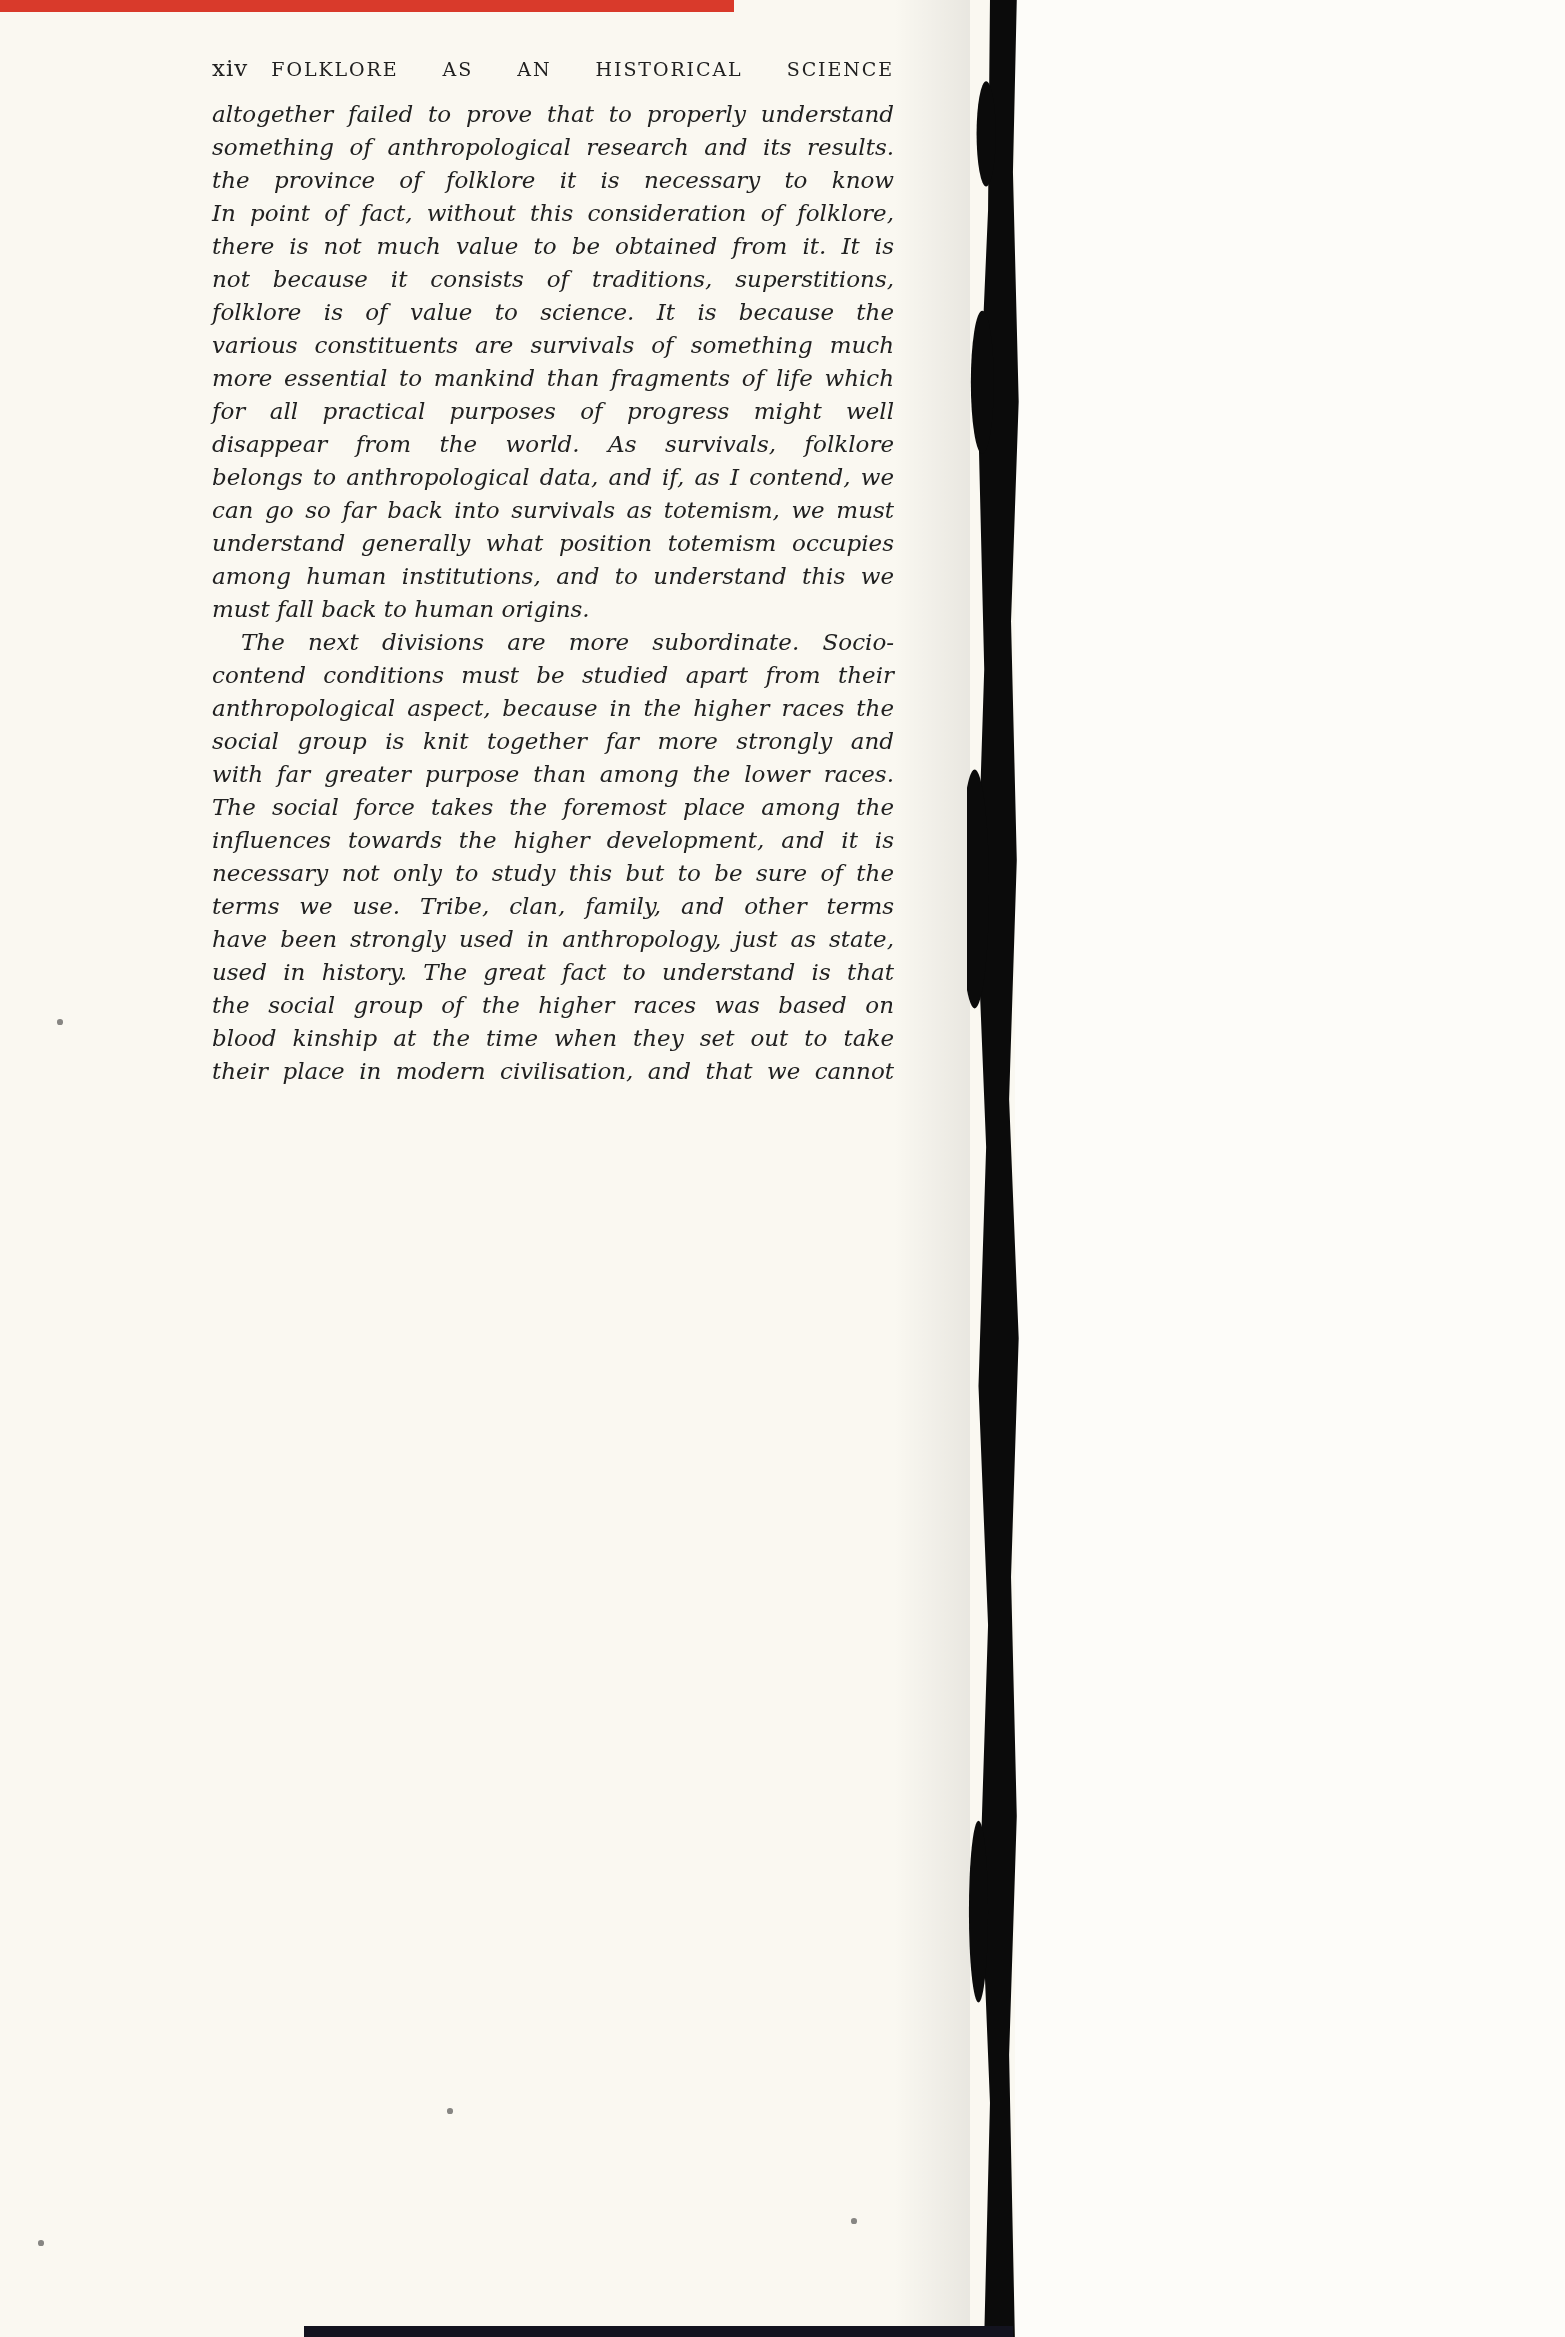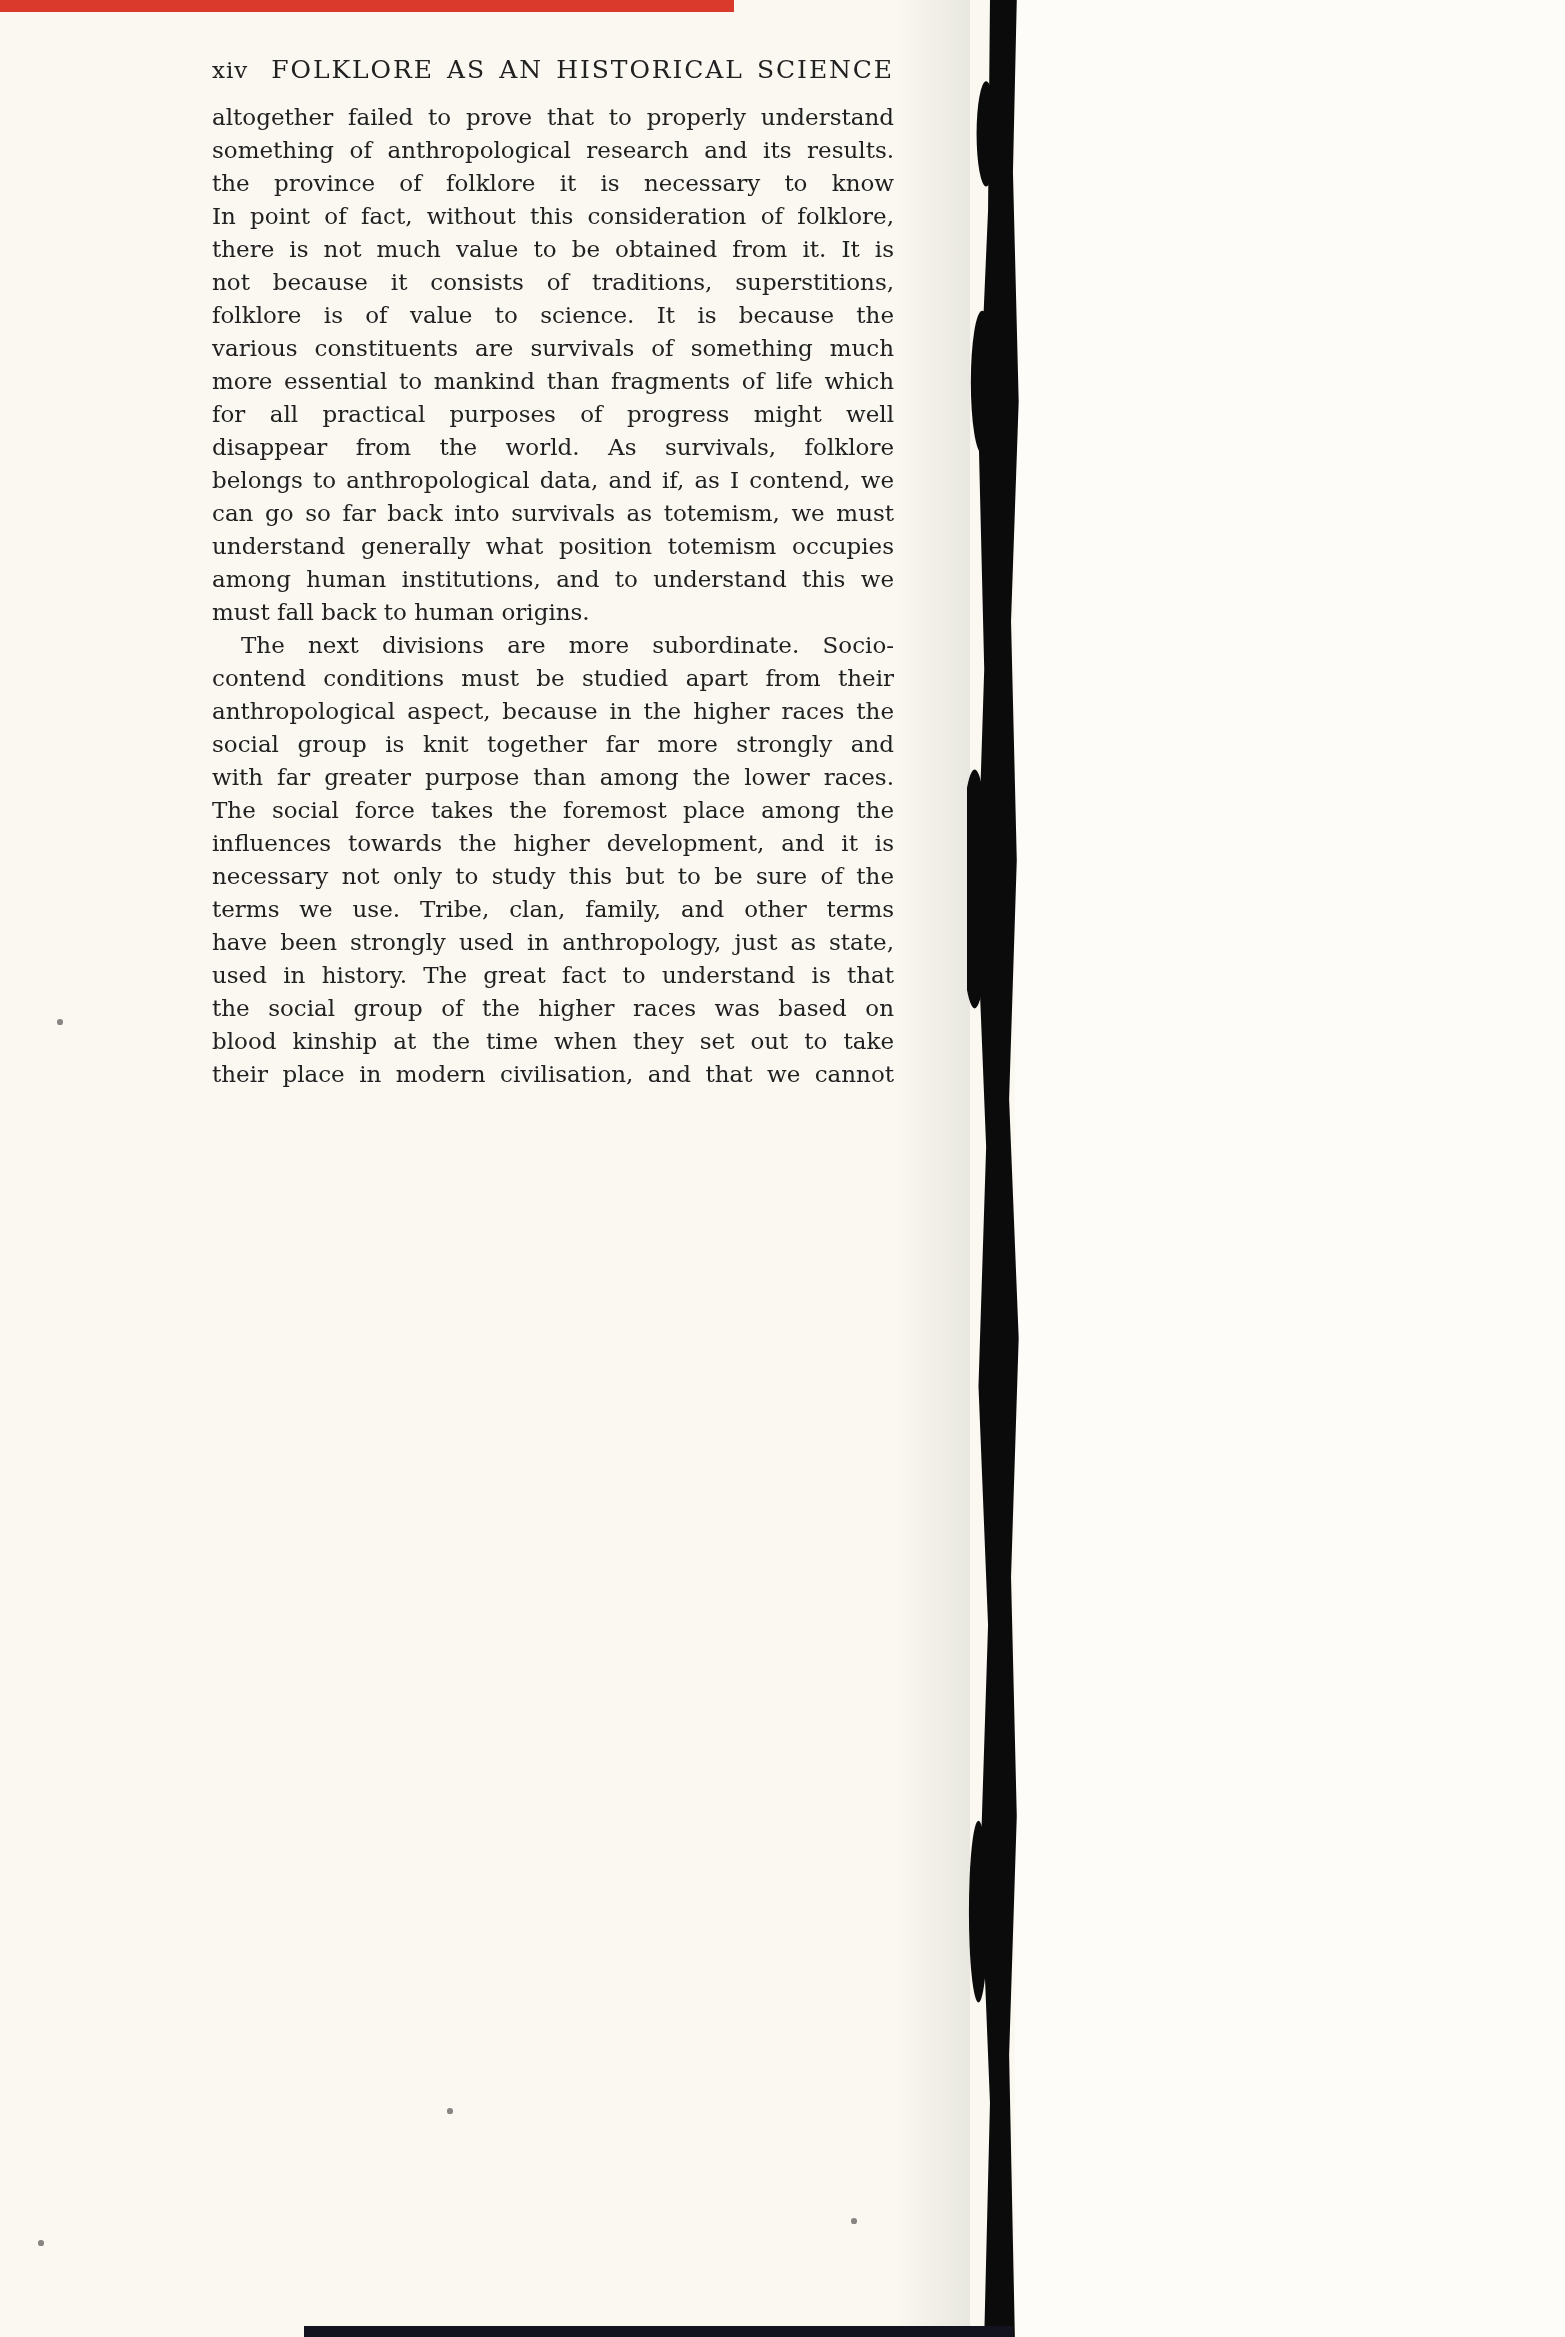--- a/index.html
+++ b/index.html
@@ -23,24 +23,24 @@
   .gutter-shade{position:absolute;left:894px;width:76px;top:0;bottom:0;
     background:linear-gradient(to right, rgba(0,0,0,0) 0%, rgba(0,0,0,0.07) 100%);}
   .artifact.top-red{position:absolute;left:0;top:0;width:734px;height:12.4px;background:var(--top-strip);}
   .artifact.bottom-dark{position:absolute;left:304px;bottom:0;width:709px;height:11.5px;background:var(--bottom-strip);}
   .binding{position:absolute;left:967px;top:0;width:67px;height:2337px;color:var(--binding);}
   .speck{position:absolute;width:5.7px;height:5.7px;border-radius:50%;background:rgba(40,40,40,0.55);}
 
   .page-content{position:absolute;left:212px;top:55px;width:682px;color:var(--text);}
   .header{display:flex;align-items:baseline;}
   .pagenum{font-size:23px;letter-spacing:1px;}
-  .running-title{flex:1;margin-left:23px;font-size:25px;letter-spacing:1.9px;
+  .running-title{flex:1;margin-left:23px;font-size:19px;letter-spacing:1.9px;
     text-align:justify;text-align-last:justify;}
   .paragraphs{margin-top:17px;font-size:23px;line-height:33px;}
-  .line{text-align:justify;text-align-last:justify;}
+  .line{text-align:justify;text-align-last:justify;font-style:italic;}
   .line.lastline{text-align-last:left;}
   .line.indent{text-indent:29px;}
 </style>
 </head>
 <body>
 
 <div class="scan">
 
   <div class="right-page"></div>
   <div class="gutter-shade"></div>

